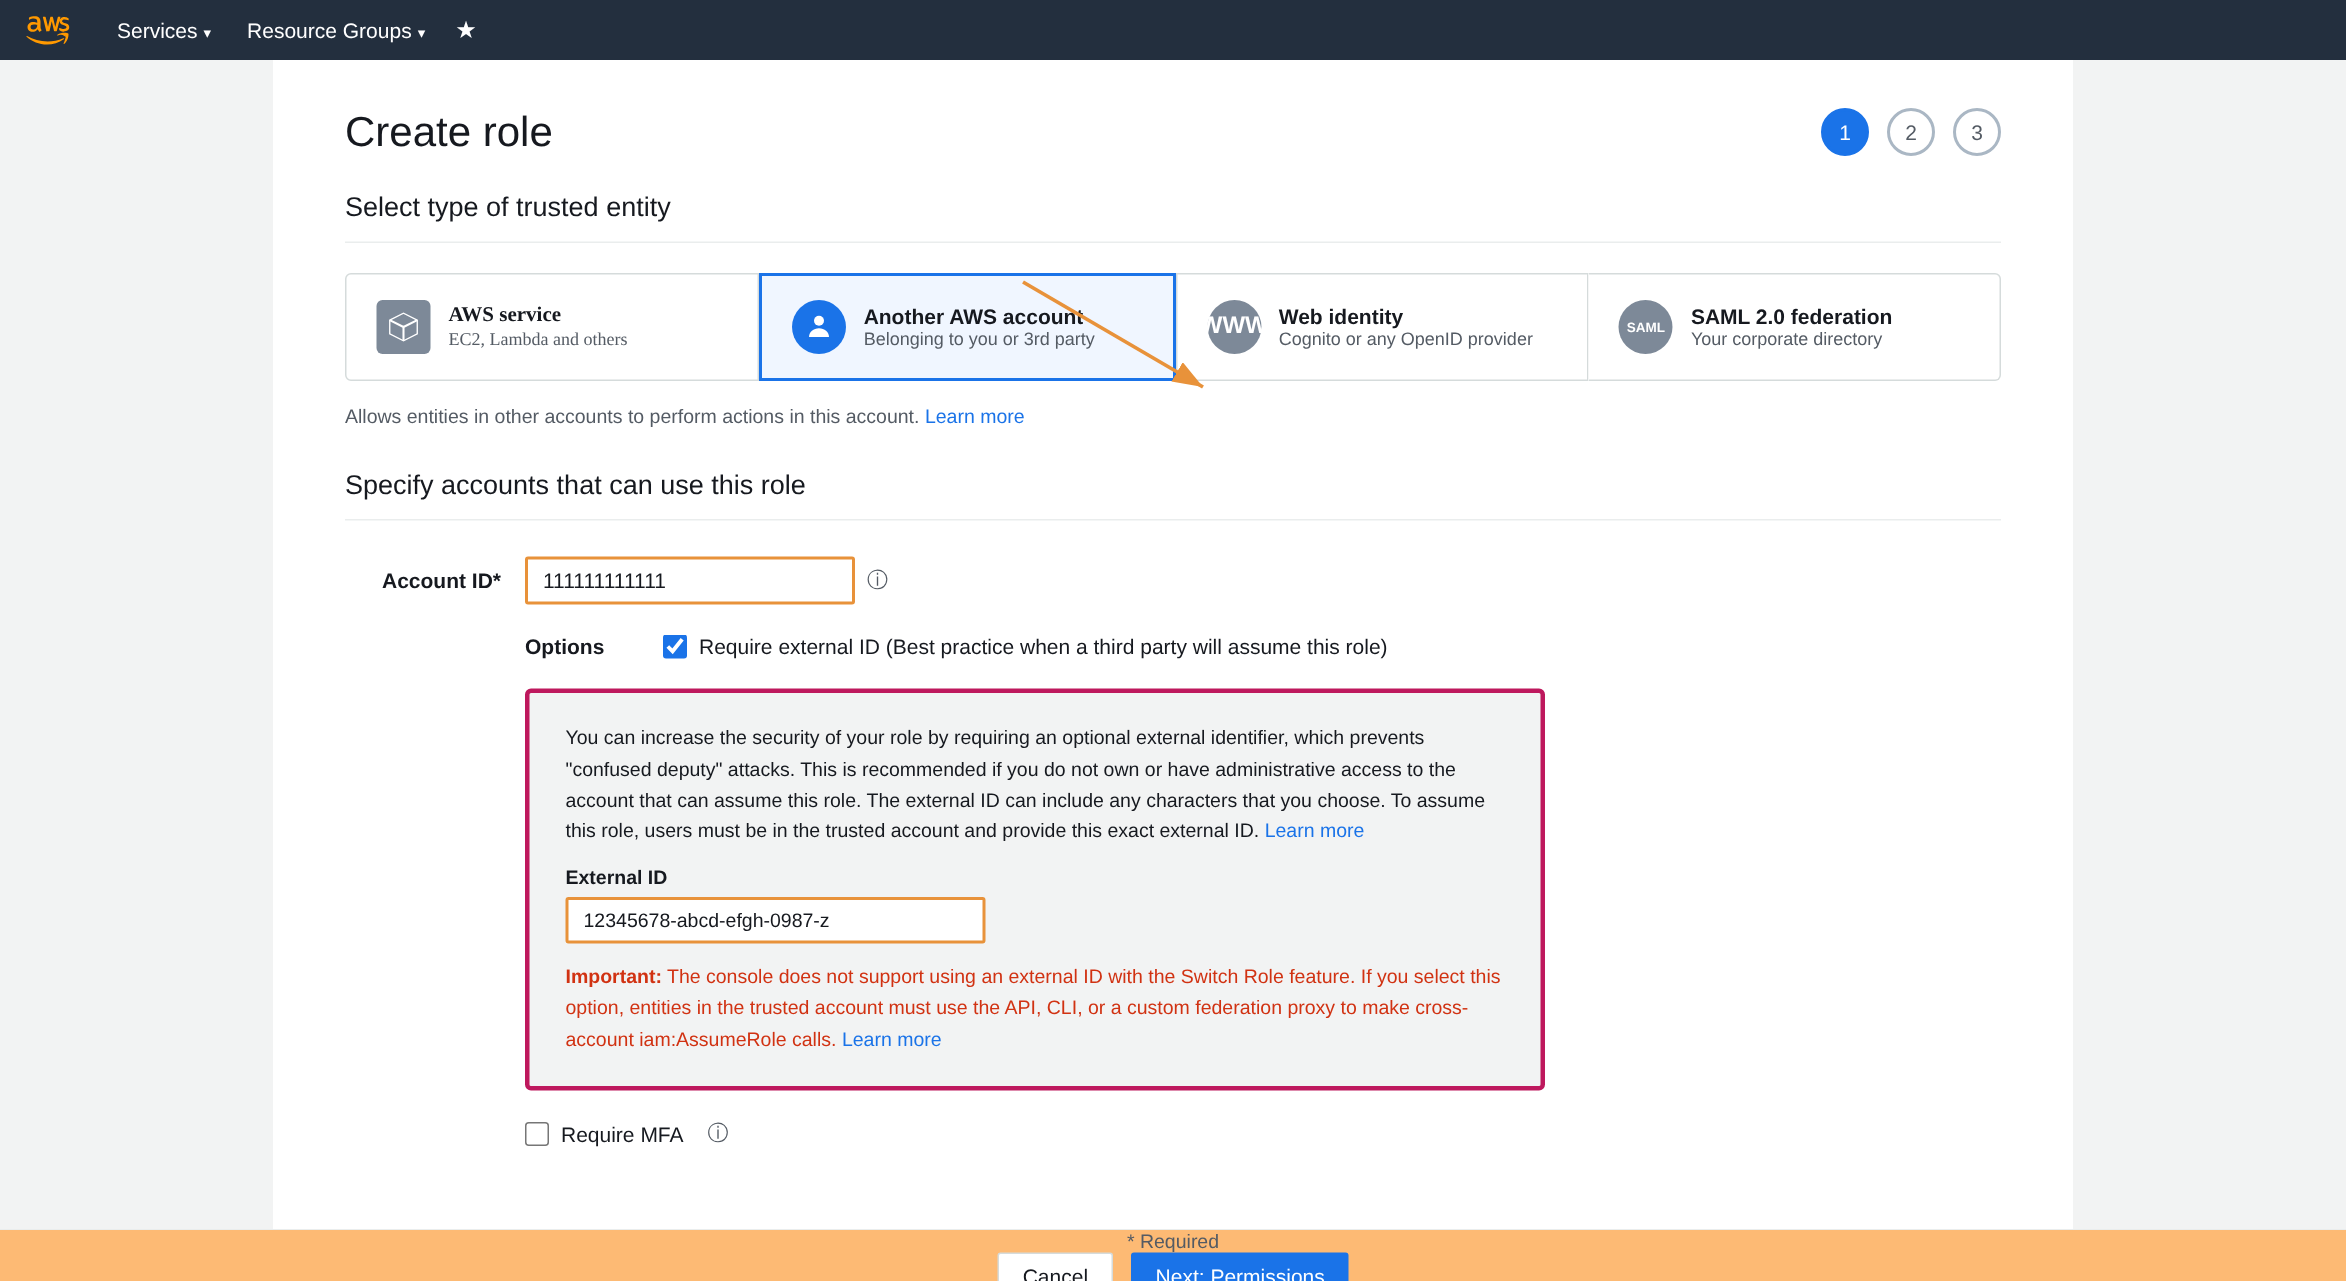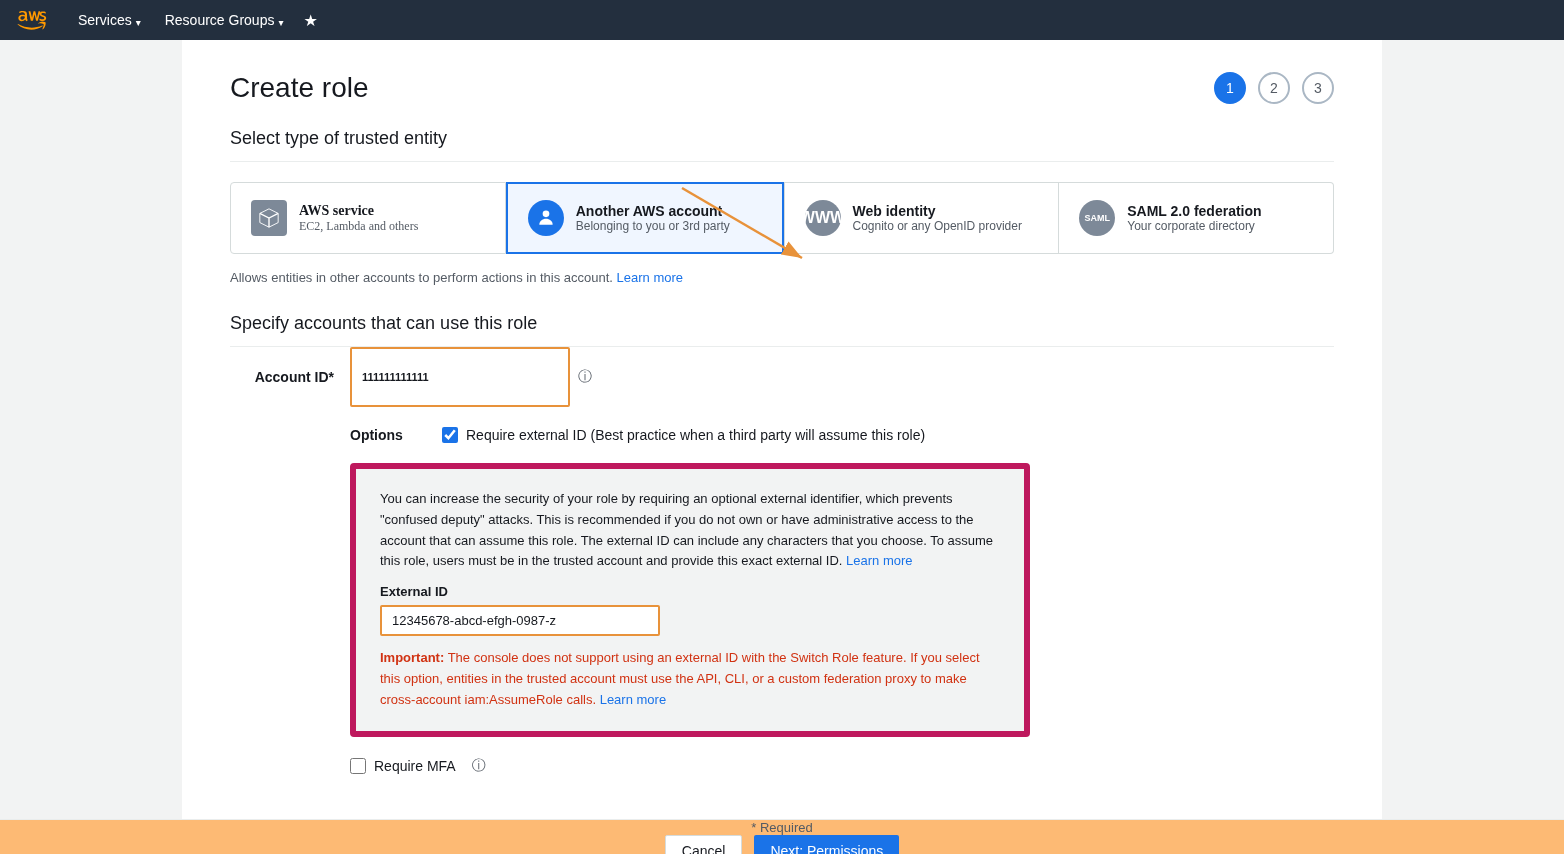--- a/index.html
+++ b/index.html
@@ -139,45 +139,45 @@
     }
     .info-text a { color: #1a73e8; text-decoration: none; }
 
     
     .section2-header {
       font-size: 18px;
       font-weight: 400;
       color: #16191f;
       padding-bottom: 12px;
       border-bottom: 1px solid #eaeded;
+      margin-bottom: 24px;
     }
 
     
     .form-row {
       display: flex;
       align-items: center;
       margin-bottom: 20px;
     }
     .form-label {
       font-size: 14px;
       font-weight: 600;
       color: #16191f;
       min-width: 120px;
       text-align: right;
       padding-right: 16px;
     }
     .form-input {
       border: 2px solid #e8923a;
       border-radius: 2px;
-      padding: 22px 10px;
-      font-size: 11px;
+      padding: 6px 10px;
+      font-size: 14px;
       width: 220px;
       outline: none;
       color: #16191f;
-      font-weight: bold;
     }
     .info-icon {
       margin-left: 8px;
       color: #545b64;
       font-size: 14px;
       cursor: pointer;
     }
 
     
     .options-row {
@@ -203,21 +203,21 @@
     .checkbox-row input[type="checkbox"] {
       width: 16px;
       height: 16px;
       accent-color: #1a73e8;
       cursor: pointer;
     }
 
     
     .info-box {
       background: #f2f3f3;
-      border: 6px solid #be185d;
+      border: 3px solid #be185d;
       border-radius: 4px;
       padding: 20px 24px;
       margin-left: 120px;
       margin-bottom: 20px;
       max-width: 680px;
     }
     .info-box-text {
       font-size: 13px;
       color: #16191f;
       line-height: 1.6;

